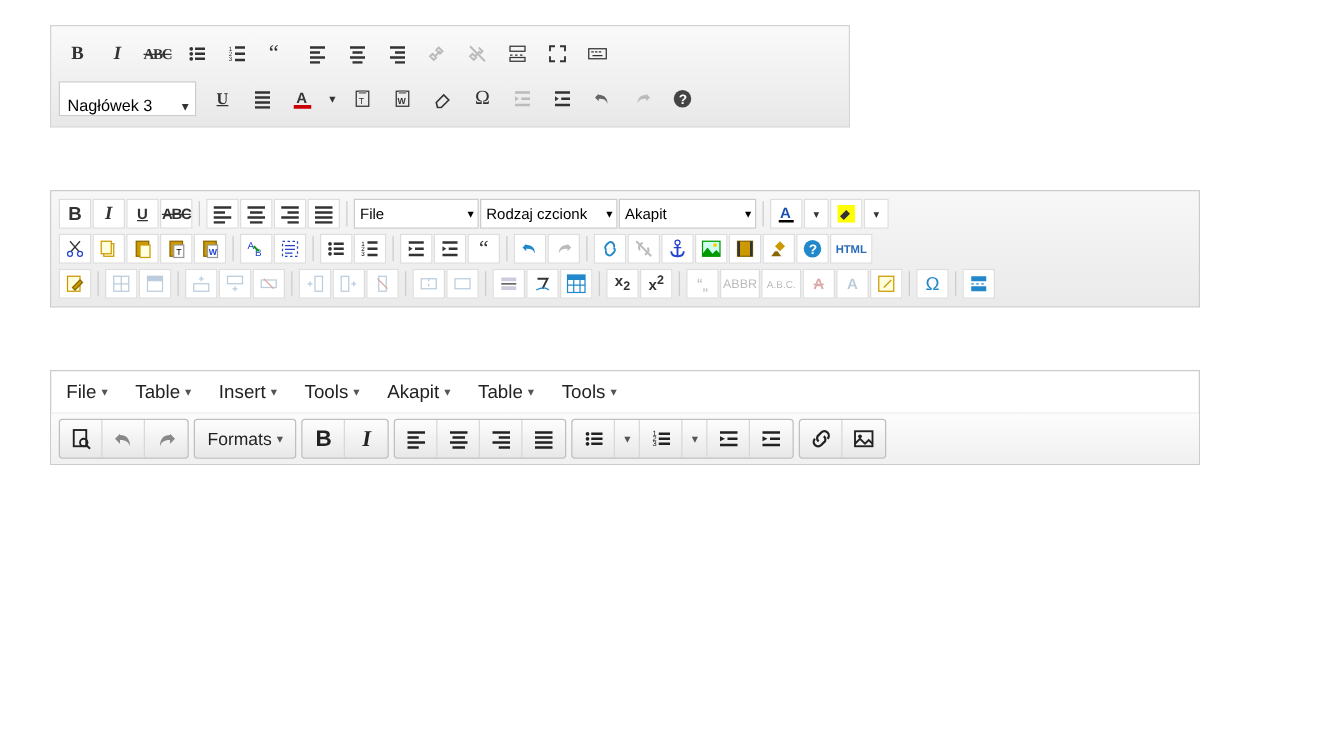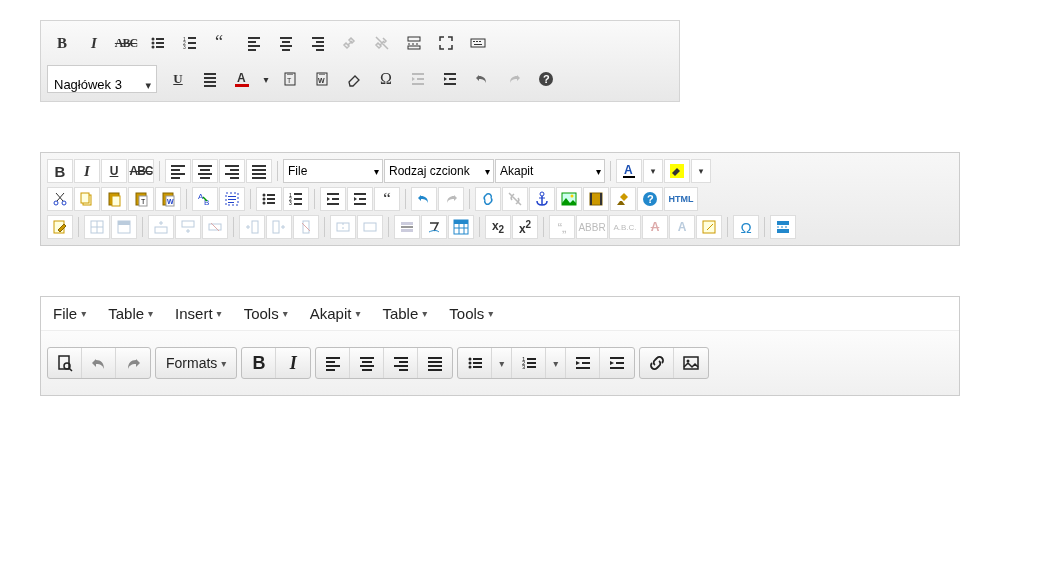--- a/index.html
+++ b/index.html
@@ -23,21 +23,21 @@
 .ed2 .sel{height:24px;border:1px solid #ccc;background:#fff;font-size:12px;padding:0 18px 0 4px;display:flex;align-items:center;position:relative;cursor:pointer}
 .ed2 .sel:after{content:"▾";position:absolute;right:3px;font-size:10px}
 .ed2 .btn.small{width:20px}
 .html-badge{font-size:9px;font-weight:bold;color:#2a6db8;text-align:left;line-height:1;padding-top:1px}
 
 
 .ed3{border:1px solid #ccc;background:#fff;width:920px}
 .ed3 .menurow{display:flex;gap:22px;padding:8px 12px;color:#222}
 .ed3 .menu{cursor:pointer;display:flex;align-items:center;gap:4px;font-size:15px}
 .ed3 .menu:after{content:"▾";font-size:10px;color:#555}
-.ed3 .tbrow{display:flex;align-items:flex-start;padding:16px 6px;gap:4px;border-top:1px solid #eee;background:linear-gradient(#fcfcfc,#f0f0f0)}
+.ed3 .tbrow{display:flex;align-items:flex-start;padding:4px 6px;gap:4px;border-top:1px solid #eee;background:linear-gradient(#fcfcfc,#f0f0f0)}
 .ed3 .grp{display:flex;border:1px solid #bfbfbf;border-radius:3px;overflow:hidden;background:linear-gradient(#fdfdfd,#e8e8e8)}
 .ed3 .btn{width:34px;height:30px;display:flex;align-items:center;justify-content:center;cursor:pointer;border-right:1px solid #d8d8d8;color:#222}
 .ed3 .btn:last-child{border-right:none}
 .ed3 .btn.txt{width:auto;padding:0 10px;font-size:14px;gap:4px}
 .ed3 .btn.txt:after{content:"▾";font-size:10px;color:#555}
 .ed3 .dd{width:20px}
 .ed3 .dd:before{content:"▾";font-size:10px;color:#555}
 
 
 .i{width:16px;height:16px;display:flex;align-items:center;justify-content:center;font-size:13px;font-family:"Times New Roman",serif}

